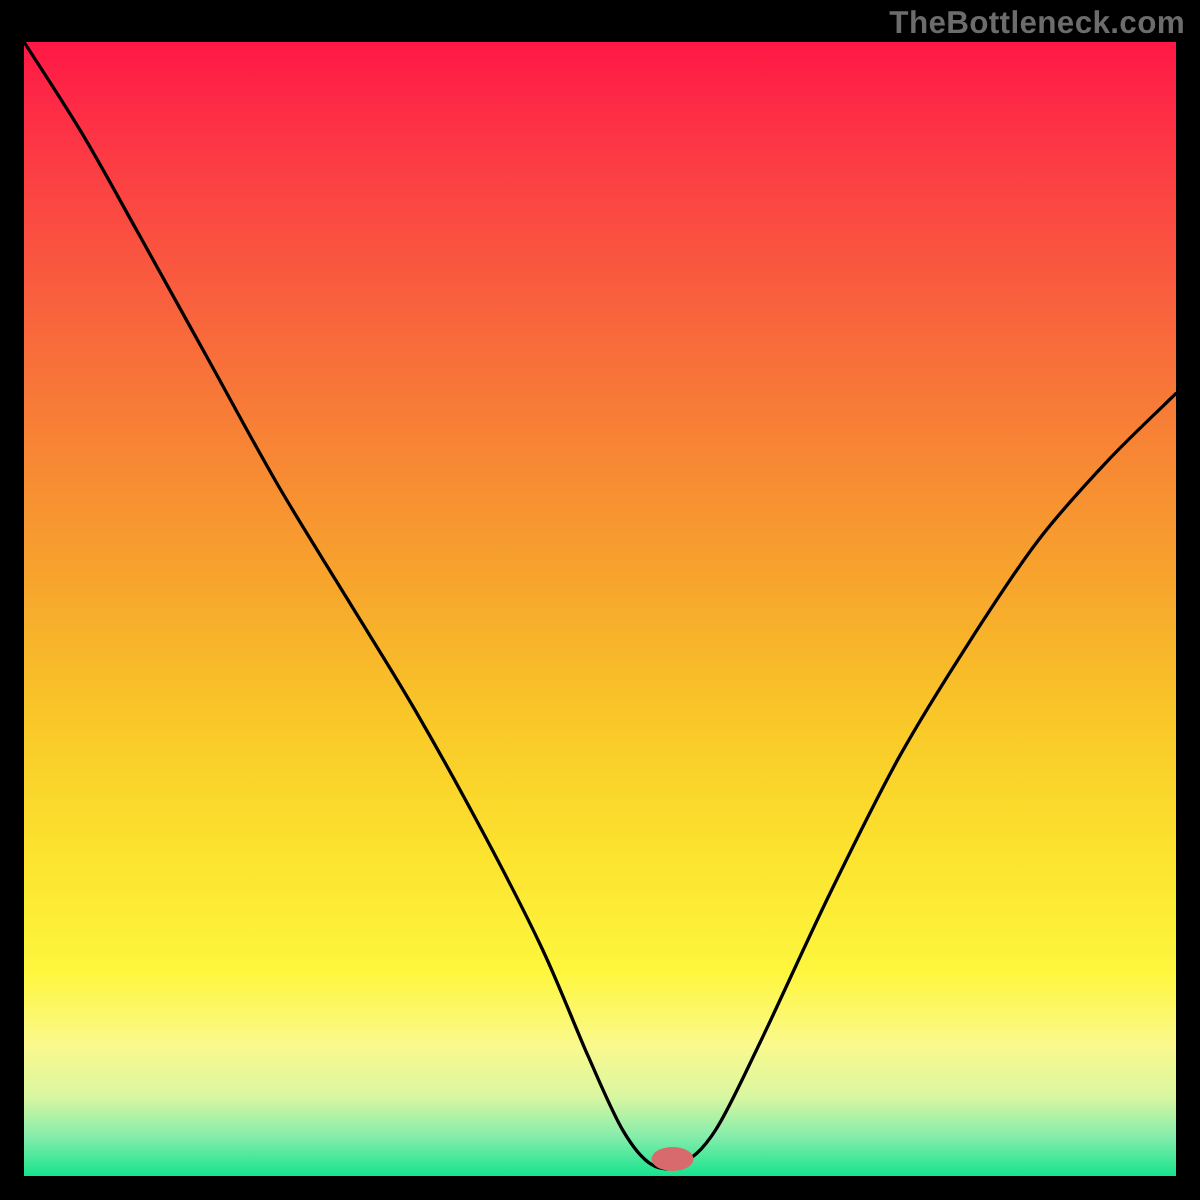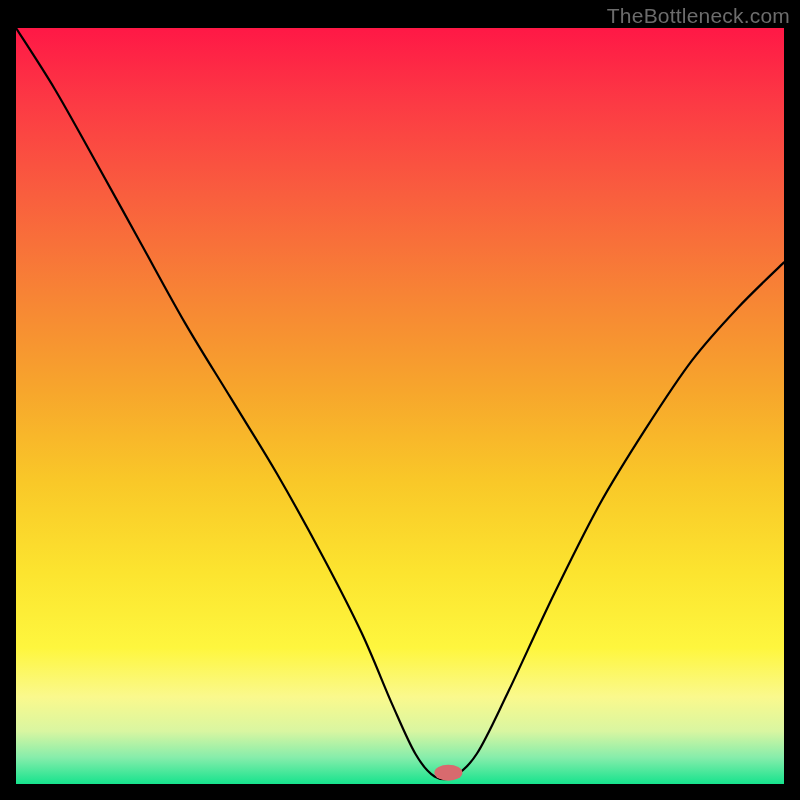--- a/index.html
+++ b/index.html
@@ -16,21 +16,21 @@
     width: 800px;
     height: 800px;
     background: #000;
   }
   .watermark {
     position: absolute;
     top: 4px;
     right: 10px;
     color: #6c6c6c;
     font-size: 21px;
-    font-weight: 400;
+    font-weight: 700;
     letter-spacing: 0.2px;
     z-index: 10;
   }
   .plot-area {
     position: absolute;
     left: 16px;
     top: 28px;
     width: 768px;
     height: 756px;
     overflow: hidden;

